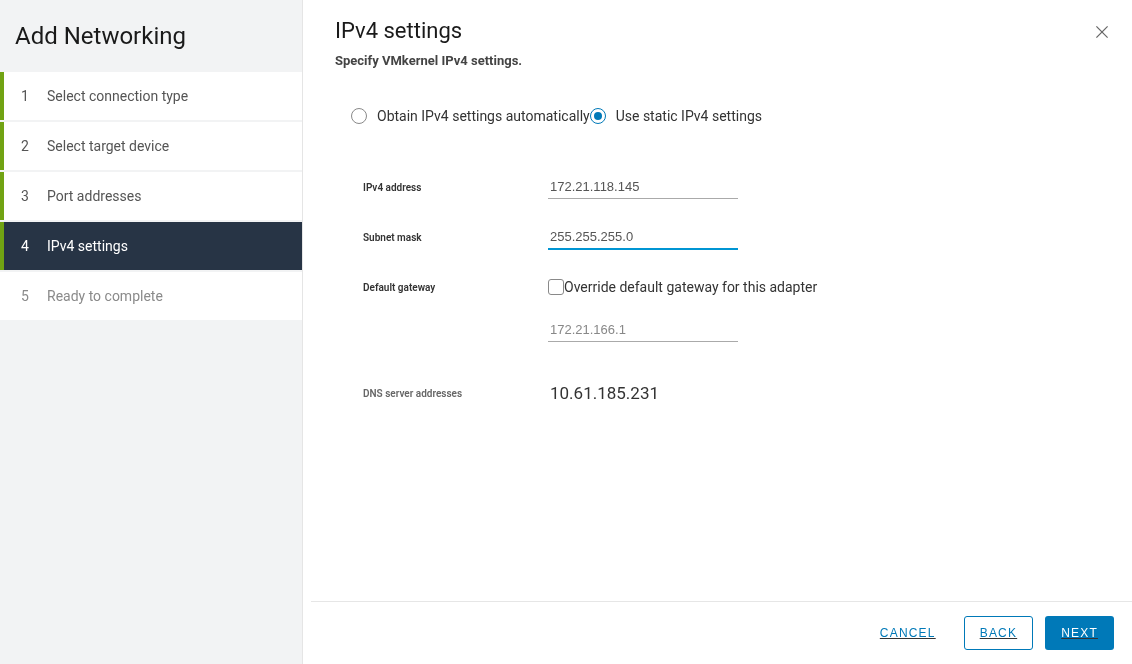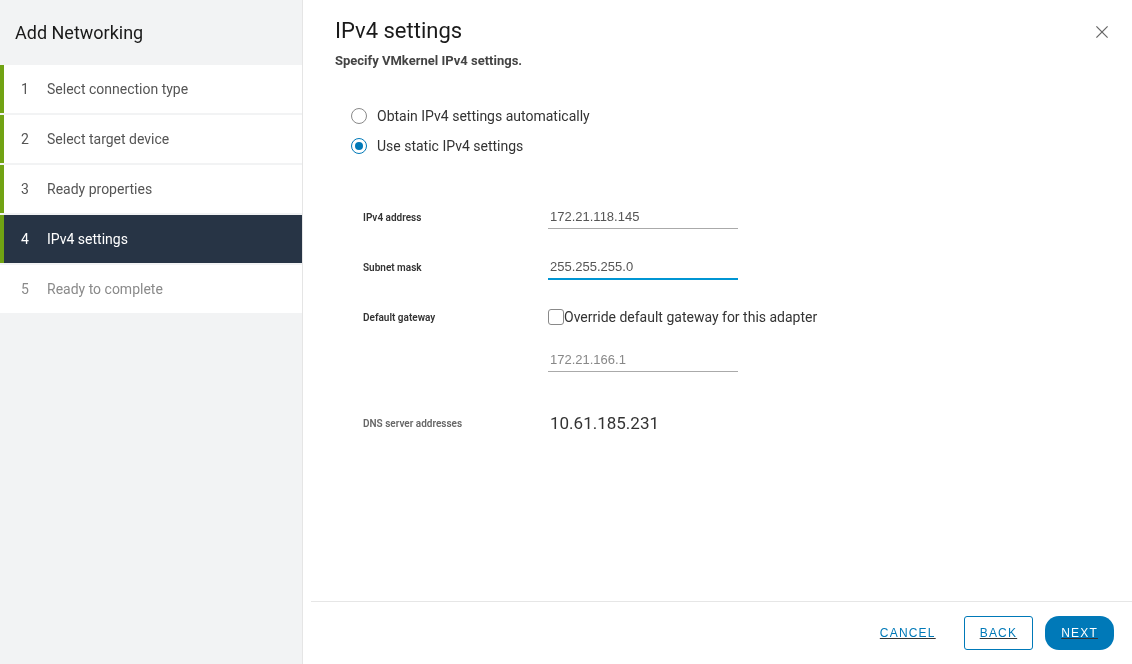--- a/index.html
+++ b/index.html
@@ -14,21 +14,21 @@
       overflow: hidden;
     }
     .sidebar {
       width: 303px;
       background: #f2f3f4;
       display: flex;
       flex-direction: column;
       border-right: 1px solid #e5e5e5;
     }
     .sidebar-title {
-      font-size: 18px;
+      font-size: 24px;
       font-weight: 400;
       color: #1a1a1a;
       padding: 22px 0 22px 15px;
     }
     .steps {
       display: flex;
       flex-direction: column;
     }
     .step {
       display: flex;
@@ -83,22 +83,22 @@
       width: 20px;
       height: 20px;
       cursor: pointer;
       color: #666;
     }
     .form-area {
       padding: 30px 32px 10px 48px;
     }
     .radio-group {
       display: flex;
-      flex-direction: column;
-      gap: 14px;
+      flex-direction: row;
+      gap: 0;
       margin-bottom: 38px;
     }
     .radio-option {
       display: flex;
       align-items: center;
       gap: 10px;
       cursor: pointer;
     }
     .radio-circle {
       width: 16px;
@@ -203,40 +203,39 @@
     .btn-cancel {
       color: #0079b8;
     }
     .btn-back {
       color: #0079b8;
       border: 1px solid #0079b8;
     }
     .btn-next {
       background: #0079b8;
       color: #fff;
-      border-radius: 14px;
     }
   </style>
 </head>
 <body>
 
 <div class="sidebar">
   <div class="sidebar-title">Add Networking</div>
   <div class="steps">
     <div class="step completed">
       <span class="step-num">1</span>
       <span>Select connection type</span>
     </div>
     <div class="step completed">
       <span class="step-num">2</span>
       <span>Select target device</span>
     </div>
     <div class="step completed">
       <span class="step-num">3</span>
-      <span>Ready properties</span>
+      <span>Port addresses</span>
     </div>
     <div class="step active">
       <span class="step-num">4</span>
       <span>IPv4 settings</span>
     </div>
     <div class="step upcoming">
       <span class="step-num">5</span>
       <span>Ready to complete</span>
     </div>
   </div>

